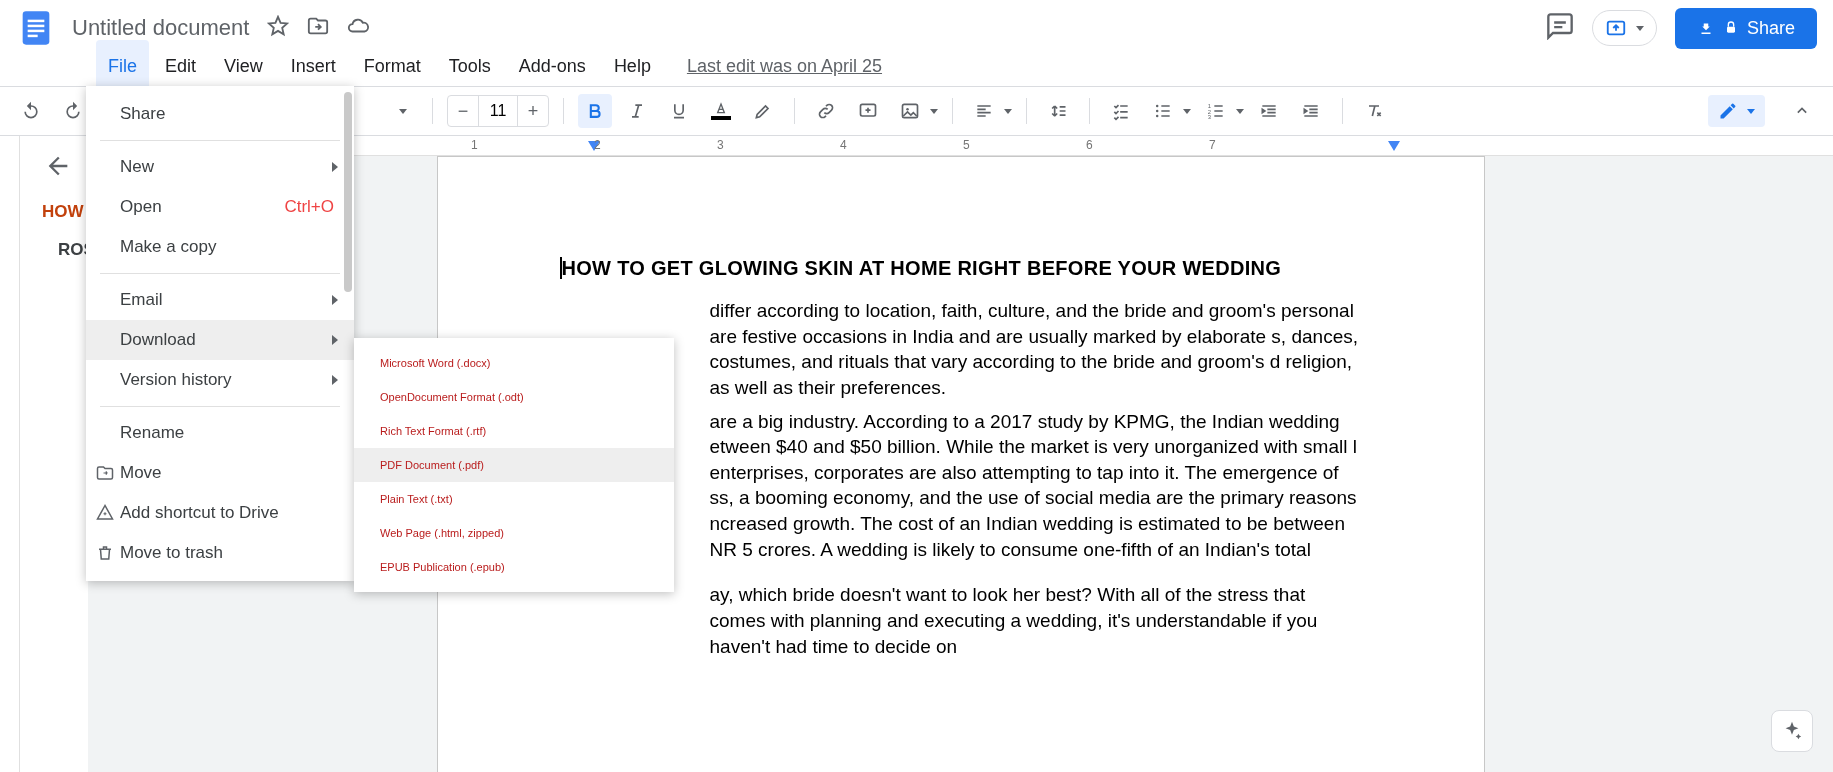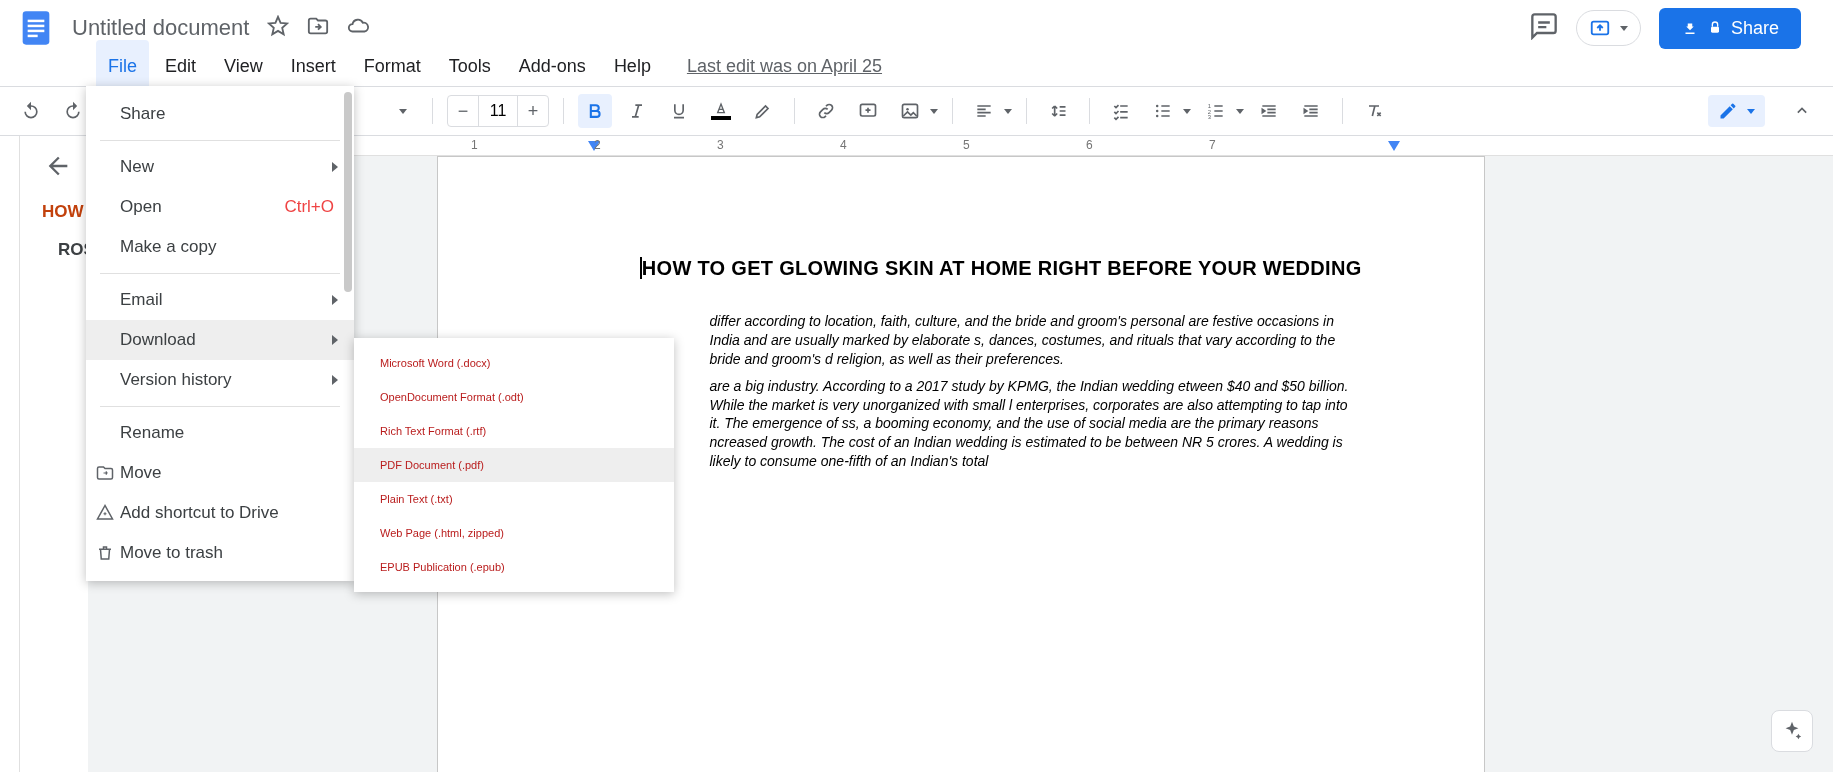--- a/index.html
+++ b/index.html
@@ -1,19 +1,19 @@
 <!DOCTYPE html>
 <html><head>
 <meta charset="utf-8">
 <style>
 * { margin: 0; padding: 0; box-sizing: border-box; font-family: Arial, "Helvetica Neue", sans-serif; }
 body { background: #fff; overflow: hidden; width: 1833px; height: 772px; position: relative; }
 
 
-.titlebar { display: flex; align-items: center; padding: 8px 32px 4px 16px; height: 52px; }
+.titlebar { display: flex; align-items: center; padding: 8px 16px 4px 16px; height: 52px; }
 .docs-logo { width: 40px; height: 55px; display:flex; align-items:center; justify-content:center; margin-right:16px; }
 .docs-logo svg { width:40px; height:40px;}
 .doc-title { font-size: 22px; color: #5f6368; font-weight:400; margin-right:18px;}
 .title-icons { display:flex; gap:18px; align-items:center; color:#5f6368;}
 .title-icons span svg { width:22px; height:22px; fill:#5f6368;}
 .right-title { margin-left:auto; display:flex; align-items:center; gap:18px;}
 .comment-btn svg{width:28px;height:28px;fill:#5f6368;}
 .present-btn { border:1px solid #dadce0; border-radius:24px; padding:6px 12px; display:flex; align-items:center; gap:6px;}
 .present-btn svg{width:22px;height:22px;fill:#1a73e8;}
 .share-btn { background:#1a73e8; color:#fff; border-radius:6px; padding:10px 22px; font-size:18px; font-weight:500; display:flex; align-items:center; gap:8px;}
@@ -54,22 +54,22 @@
 .outline-row{display:flex;align-items:flex-end;gap:10px;font-size:17px;color:#c2410c;font-weight:700;margin-left:4px;white-space:nowrap;}
 .outline-row .dash{width:14px;height:2px;background:#1a73e8;}
 .outline-row2{font-size:17px;color:#3c4043;font-weight:600;margin-left:30px;margin-top:18px;white-space:nowrap;}
 
 .page-wrap{flex:1;position:relative;}
 .ruler{height:20px;background:#fff;border-bottom:1px solid #e0e0e0;position:relative;font-size:12px;color:#757575;}
 .ruler .num{position:absolute;top:2px;}
 .ruler .marker-left{position:absolute;top:5px;width:0;height:0;border-left:6px solid transparent;border-right:6px solid transparent;border-top:10px solid #4285f4;}
 .ruler .marker-right{position:absolute;top:5px;width:0;height:0;border-left:6px solid transparent;border-right:6px solid transparent;border-top:10px solid #4285f4;}
 .page{background:#fff;margin:0 auto;width:1048px;min-height:700px;border:1px solid #c7c7c7;padding:100px 122px 40px 122px;position:relative;}
-.page h1{font-size:20px;font-weight:700;text-align:right;margin-bottom:32px;letter-spacing:0.3px;}
-.page p{font-size:14px;line-height:1.35;margin-bottom:8px;font-style:italic;}
+.page h1{font-size:20px;font-weight:700;text-align:left;margin-bottom:18px;letter-spacing:0.3px;}
+.page p{font-size:19px;line-height:1.35;margin-bottom:8px;}
 .cursor-caret{border-left:2px solid #000;display:inline-block;height:22px;vertical-align:-4px;}
 
 
 .dropdown{position:absolute;left:86px;top:86px;width:268px;background:#fff;box-shadow:0 2px 10px rgba(0,0,0,0.25);z-index:50;padding:8px 0;}
 .dropdown .dd-item{display:flex;align-items:center;padding:10px 20px 10px 34px;font-size:17px;color:#3c4043;position:relative;cursor:pointer;}
 .dropdown .dd-item.hovered{background:#eeeeee;}
 .dropdown .dd-sep{height:1px;background:#e0e0e0;margin:6px 14px;}
 .dropdown .shortcut{margin-left:auto;color:#ef4444;}
 .dropdown .sub-caret{position:absolute;right:16px;border-left:6px solid #5f6368;border-top:5px solid transparent;border-bottom:5px solid transparent;}
 .dropdown .dd-icon{position:absolute;left:10px;width:18px;height:18px;display:flex;align-items:center;justify-content:center;}
@@ -325,20 +325,21 @@
       <span class="num" style="left:752px">4</span>
       <span class="num" style="left:875px">5</span>
       <span class="num" style="left:998px">6</span>
       <span class="num" style="left:1121px">7</span>
       <span class="marker-right" style="left:1300px;"></span>
     </div>
     <div class="page">
       <h1><span class="cursor-caret"></span><span>HOW TO GET GLOWING SKIN AT HOME RIGHT BEFORE YOUR WEDDING</span></h1>
       <p style="padding-left:150px;">differ according to location, faith, culture, and the bride and groom's personal are festive occasions in India and are usually marked by elaborate s, dances, costumes, and rituals that vary according to the bride and groom's d religion, as well as their preferences.</p>
       <p style="padding-left:150px;">are a big industry. According to a 2017 study by KPMG, the Indian wedding etween $40 and $50 billion. While the market is very unorganized with small l enterprises, corporates are also attempting to tap into it. The emergence of ss, a booming economy, and the use of social media are the primary reasons ncreased growth. The cost of an Indian wedding is estimated to be between NR 5 crores. A wedding is likely to consume one-fifth of an Indian's total</p>
+      <p style="padding-left:150px;margin-top:20px;">ay, which bride doesn't want to look her best? With all of the stress that comes with planning and executing a wedding, it's understandable if you haven't had time to decide on</p>
     </div>
   </div>
 </div>
 
 <div class="dropdown">
   <div class="dd-scrollbar"></div>
   <div class="dd-item">
       <span>Share</span>
     </div>
   <div class="dd-sep"></div>

